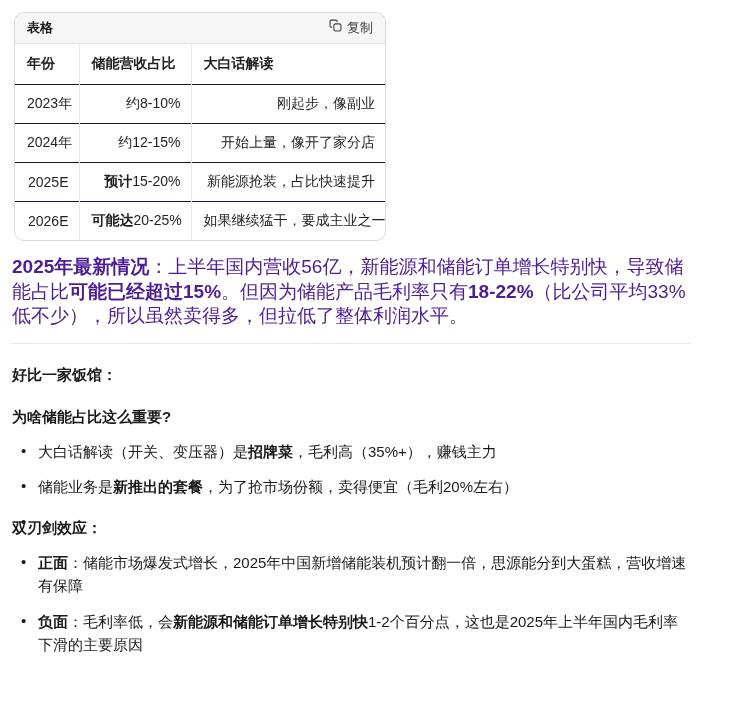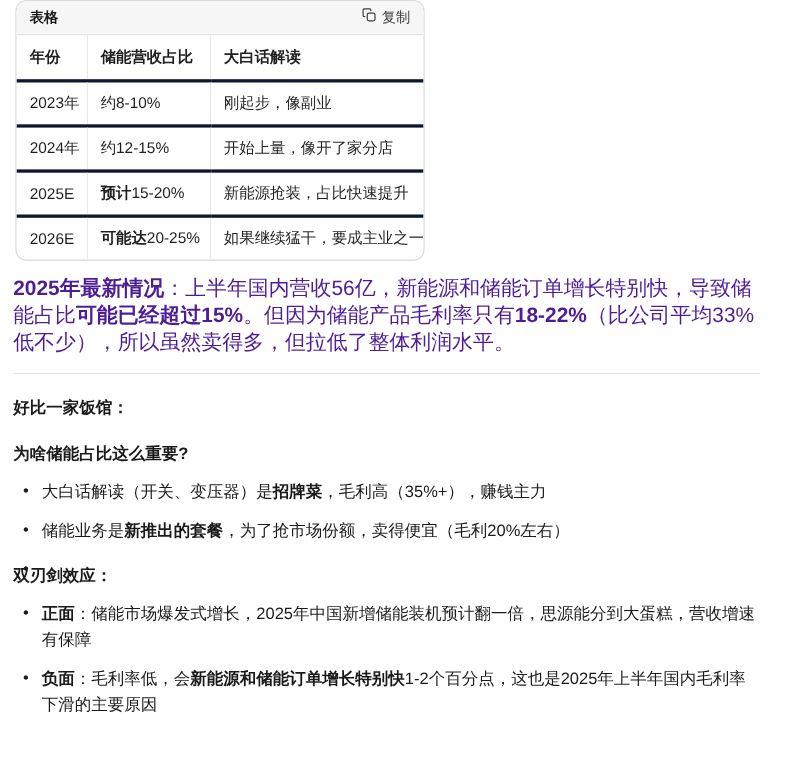--- a/index.html
+++ b/index.html
@@ -2,21 +2,21 @@
 <html><head>
 <meta charset="utf-8">
 <style>
   * { box-sizing: border-box; }
   html, body { margin: 0; padding: 0; background: #ffffff; }
   body {
     font-family: "Liberation Sans", "DejaVu Sans", sans-serif;
     color: #1a1a1a;
     width: 729px;
   }
-  .page { padding: 0 38px 8px 12px; width: 729px; }
+  .page { padding: 12px 38px 8px 12px; width: 729px; }
 
   
   .table-card {
     width: 372px;
     border: 1px solid #d9d9d9;
     border-radius: 10px;
     overflow: hidden;
     margin: 0 0 14px 2px;
     background: #ffffff;
   }
@@ -46,21 +46,21 @@
   }
   .data-table th, .data-table td {
     text-align: left;
     white-space: nowrap;
     overflow: hidden;
     padding: 10px 10px 10px 12px;
     font-weight: 400;
   }
   .data-table th { font-weight: 700; padding-top: 11px; padding-bottom: 11px; }
   .data-table th + th, .data-table td + td { border-left: 1px solid #e8e8e8; }
-  .data-table tbody td { border-top: 3px solid #0f172a; }
+  .data-table tbody td { border-top: 1px solid #0f172a; text-align: right; }
   .col-year { width: 64px; }
   .col-ratio { width: 112px; }
 
   
   .para {
     margin: 14px 0 0 0;
     font-size: 19px;
     line-height: 24.5px;
     color: #4c1d95;
   }

